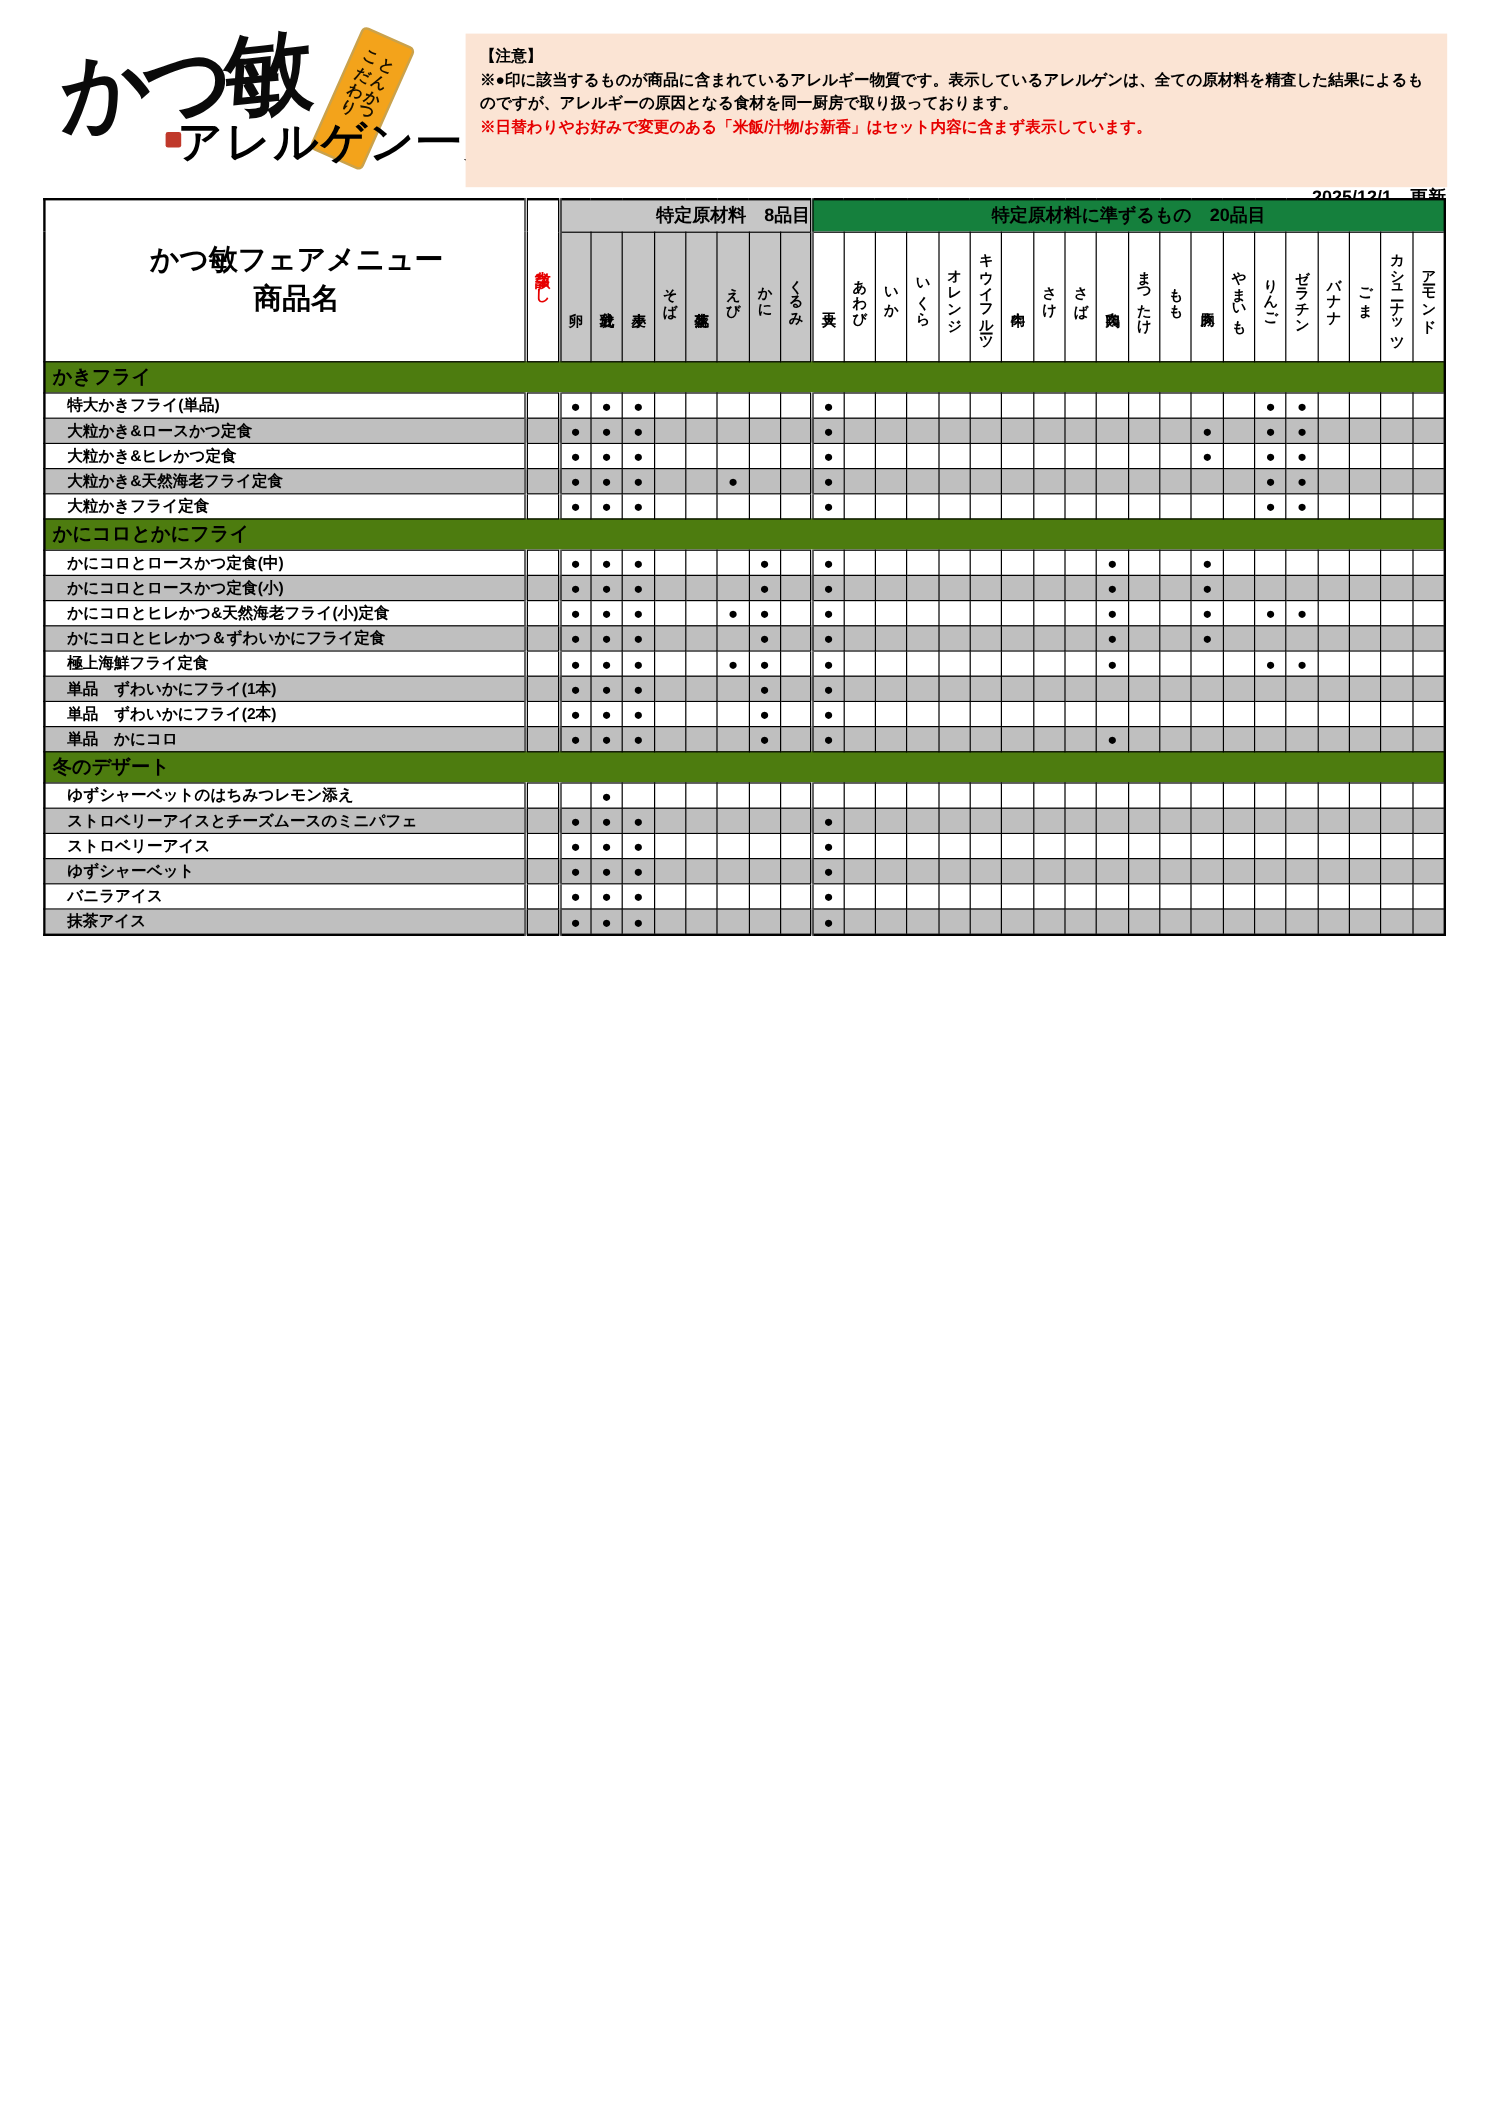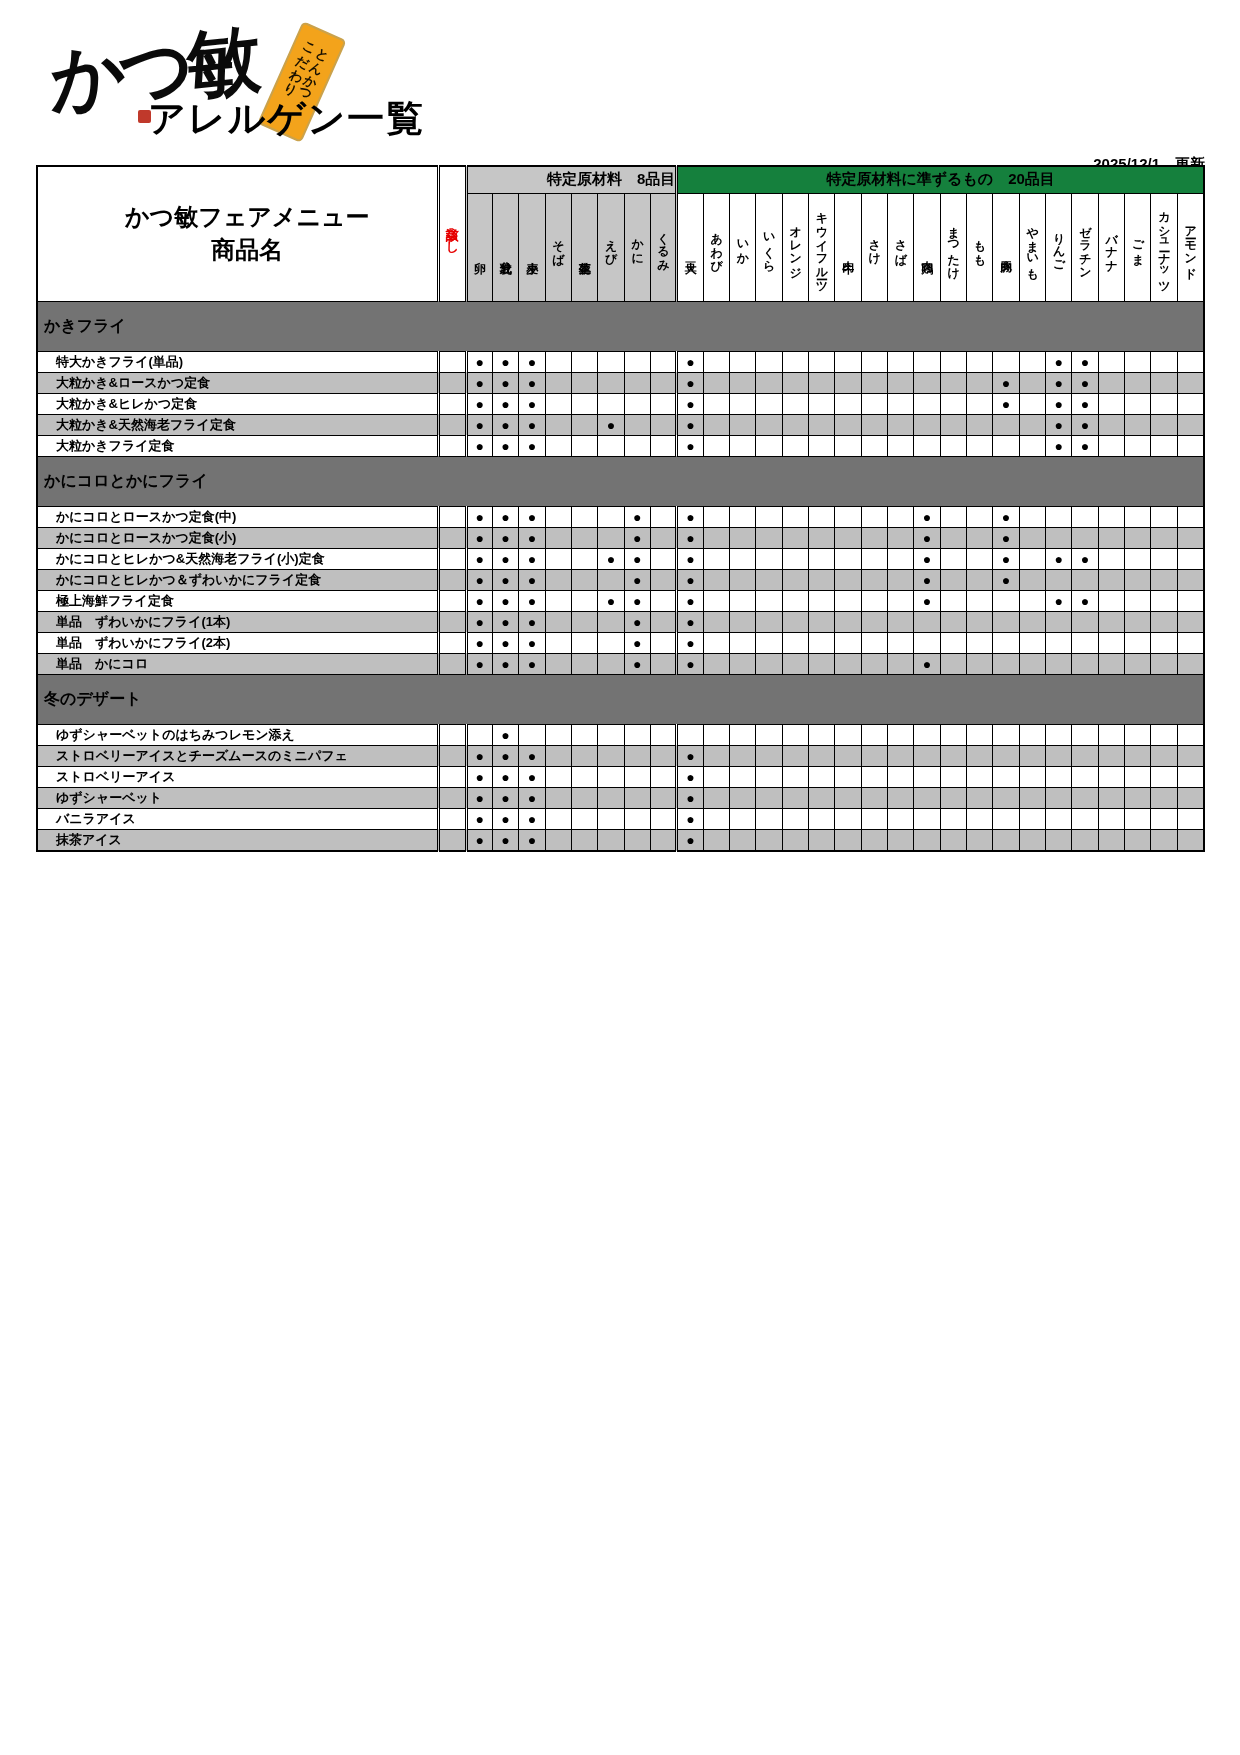--- a/index.html
+++ b/index.html
@@ -40,22 +40,22 @@
   .na-h .vtext { color:#e60000; font-size:13px; font-weight:700; }
 
   .group-h { height:27px; text-align:center; vertical-align:middle; font-size:15px; font-weight:600; }
   .g8h { background:#c6c6c6;text-align:right; }
   .g20h { background:#15803d; }
 
   .col-label { height:108px; text-align:center; vertical-align:middle; background:#fff; overflow:visible; }
   .col-label .vtext { font-size:12px; font-weight:600; }
   .col-label.g8 { background:#c6c6c6; }
 
-  .section-row td { background:#737373; height:26px; font-size:16px; font-weight:700; text-align:left;
-                    padding:14px 6px; white-space:nowrap; }
+  .section-row td { background:#4d7c0f; height:26px; font-size:16px; font-weight:700; text-align:left;
+                    padding:2px 6px; white-space:nowrap; }
   .item-row { height:21px; }
   .item-row td { background:#ffffff; }
   .item-row.alt td { background:#bfbfbf; }
   .name-cell { font-size:13px; font-weight:600; text-align:left; padding:1px 18px; white-space:nowrap; overflow:hidden; }
   .mark-cell { text-align:center; vertical-align:middle; font-size:14px; line-height:1; }
 </style>
 </head>
 <body>
 
 <div class="page">
@@ -64,20 +64,25 @@
     <div class="badge">
       <span class="badge-col">こだわり</span>
       <span class="badge-col">とんかつ</span>
     </div>
     <div class="brush">かつ敏</div>
     <div class="seal"></div>
   </div>
 
   <div class="page-title">アレルゲン一覧</div>
 
+  <div class="notice">
+    <div>【注意】</div>
+    <div>※●印に該当するものが商品に含まれているアレルギー物質です。表示しているアレルゲンは、全ての原材料を精査した結果によるものですが、アレルギーの原因となる食材を同一厨房で取り扱っております。</div>
+    <div class="red">※日替わりやお好みで変更のある「米飯/汁物/お新香」はセット内容に含まず表示しています。</div>
+  </div>
 
   <div class="date-line">2025/12/1　更新</div>
 
   <div class="sheet">
     <table>
       <colgroup id="colgroup">
           <col style="width: 401px;">
           <col style="width: 28px;">
           <col>
           <col>

